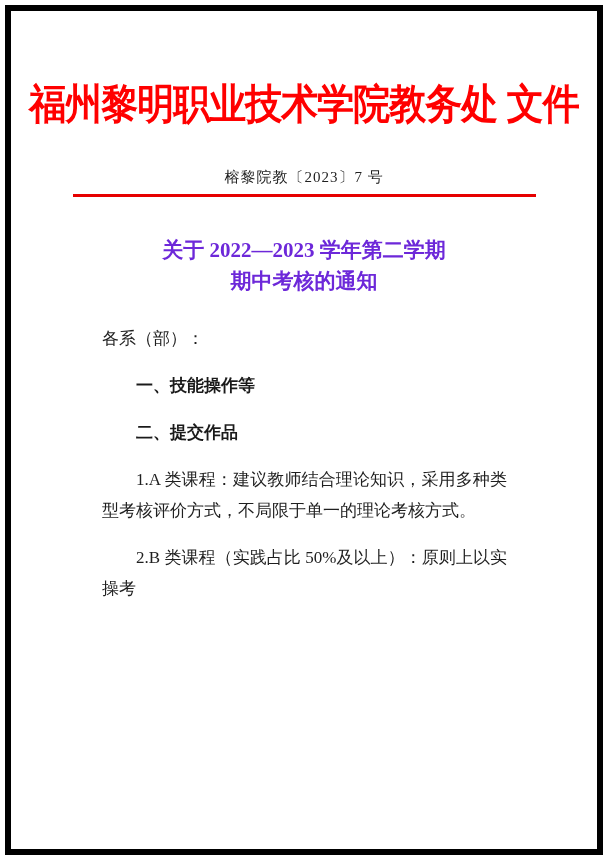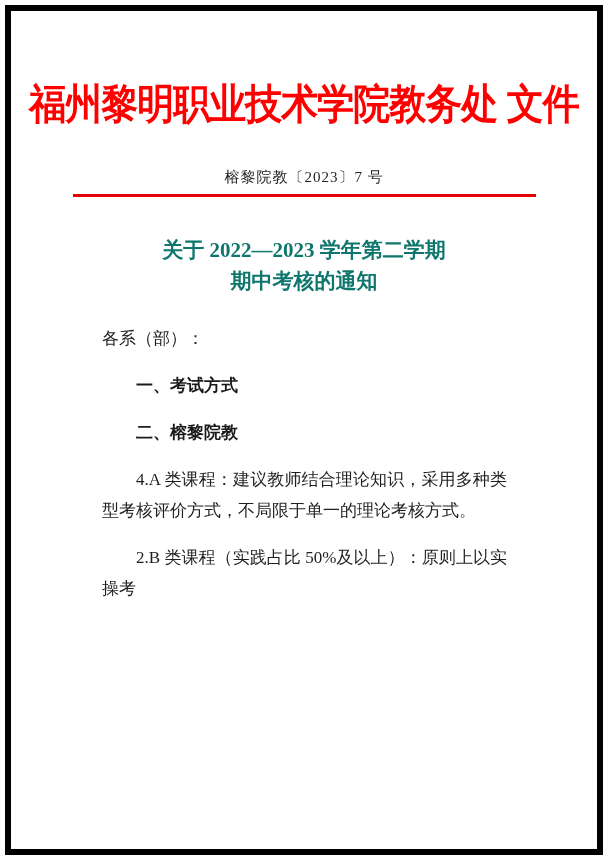--- a/index.html
+++ b/index.html
@@ -55,21 +55,21 @@
     height: 3px;
     background: #e60000;
     margin: 7px auto 0 auto;
   }
   .doc-title {
     margin-top: 38px;
     text-align: center;
     font-weight: bold;
     font-size: 21px;
     line-height: 31px;
-    color: #0f766e;
+    color: #6d28d9;
   }
   .body-text {
     margin: 26px 85px 0 86px;
     font-size: 17px;
     line-height: 31px;
     text-align: justify;
   }
   .body-text p {
     margin: 16px;
     padding: 0;
@@ -106,25 +106,25 @@
   <div class="doc-title">
     <div>关于 2022—2023 学年第二学期</div>
     <div>期中考核的通知</div>
   </div>
 
   <div class="body-text">
 
     <p class="salutation">各系（部）：</p>
 
 
-    <p class="section-heading">一、考试方式</p>
+    <p class="section-heading">一、技能操作等</p>
 
 
-    <p class="section-heading">二、榕黎院教</p>
+    <p class="section-heading">二、提交作品</p>
 
 
-    <p class="para">4.A 类课程：建议教师结合理论知识，采用多种类型考核评价方式，不局限于单一的理论考核方式。</p>
+    <p class="para">1.A 类课程：建议教师结合理论知识，采用多种类型考核评价方式，不局限于单一的理论考核方式。</p>
 
     <p class="para para-spaced">2.B 类课程（实践占比 50%及以上）：原则上以实操考</p>
 
   </div>
 
 </div>
 
 </body></html>

